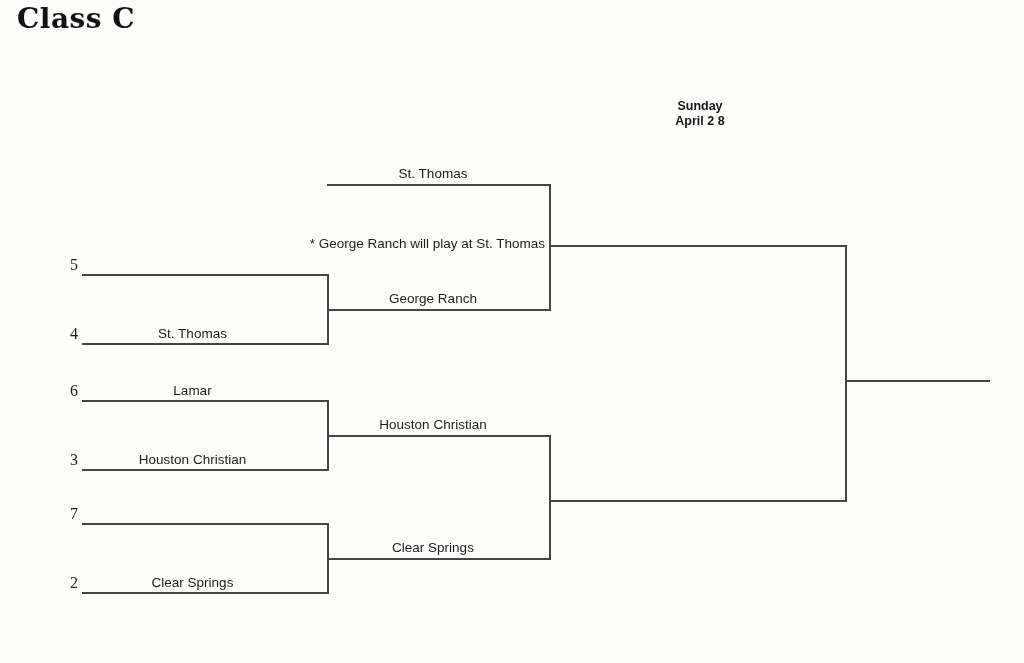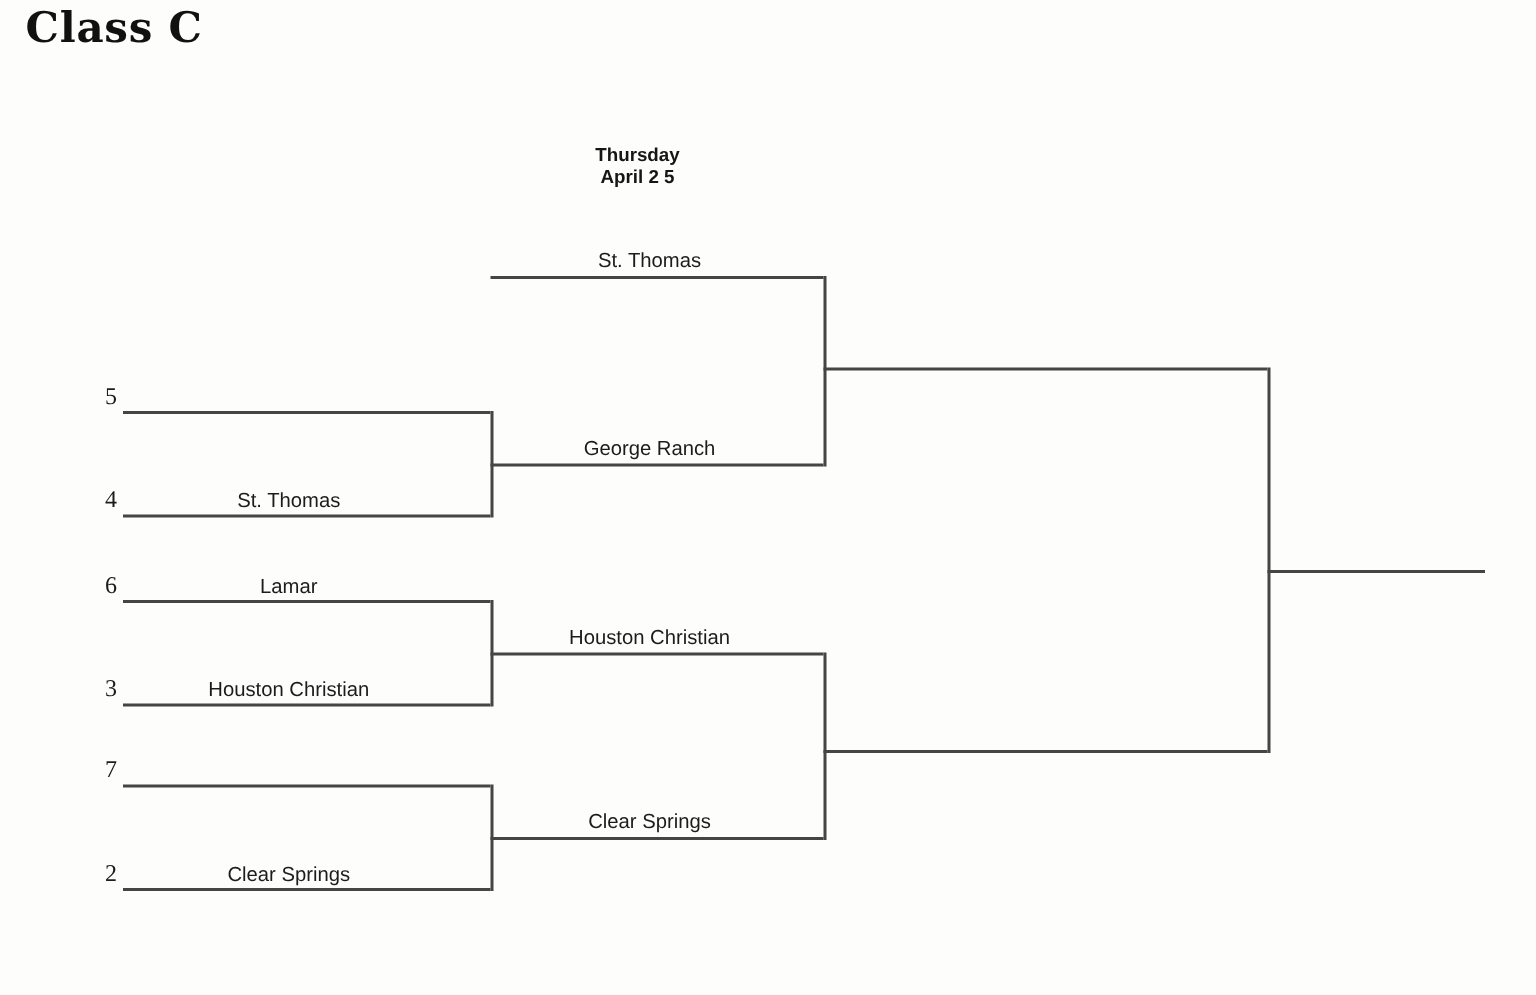--- a/index.html
+++ b/index.html
@@ -55,25 +55,26 @@
     text-align: right; white-space: nowrap;
   }
 </style>
 </head>
 <body>
 
 <div class="page">
 
   <div class="title">Class C</div>
 
-  <div class="round-header" style="left:375px; top:96px;">
-    <div>Thursday</div>
-    <div>April 2 5</div>
+  <div class="round-header" style="left:650px; top:99px;">
+    <div>Sunday</div>
+    <div>April 2 8</div>
   </div>
 
+  <div class="venue-note">* George Ranch will play at St. Thomas</div>
 
   <div class="hline" style="left:82px; top:274px; width:245px;"></div>
   <div class="hline" style="left:82px; top:343px; width:245px;"></div>
   <div class="vline" style="left:327px; top:274px; height:71px;"></div>
 
   <div class="hline" style="left:82px; top:400px; width:245px;"></div>
   <div class="hline" style="left:82px; top:469px; width:245px;"></div>
   <div class="vline" style="left:327px; top:400px; height:71px;"></div>
 
   <div class="hline" style="left:82px; top:523px; width:245px;"></div>

